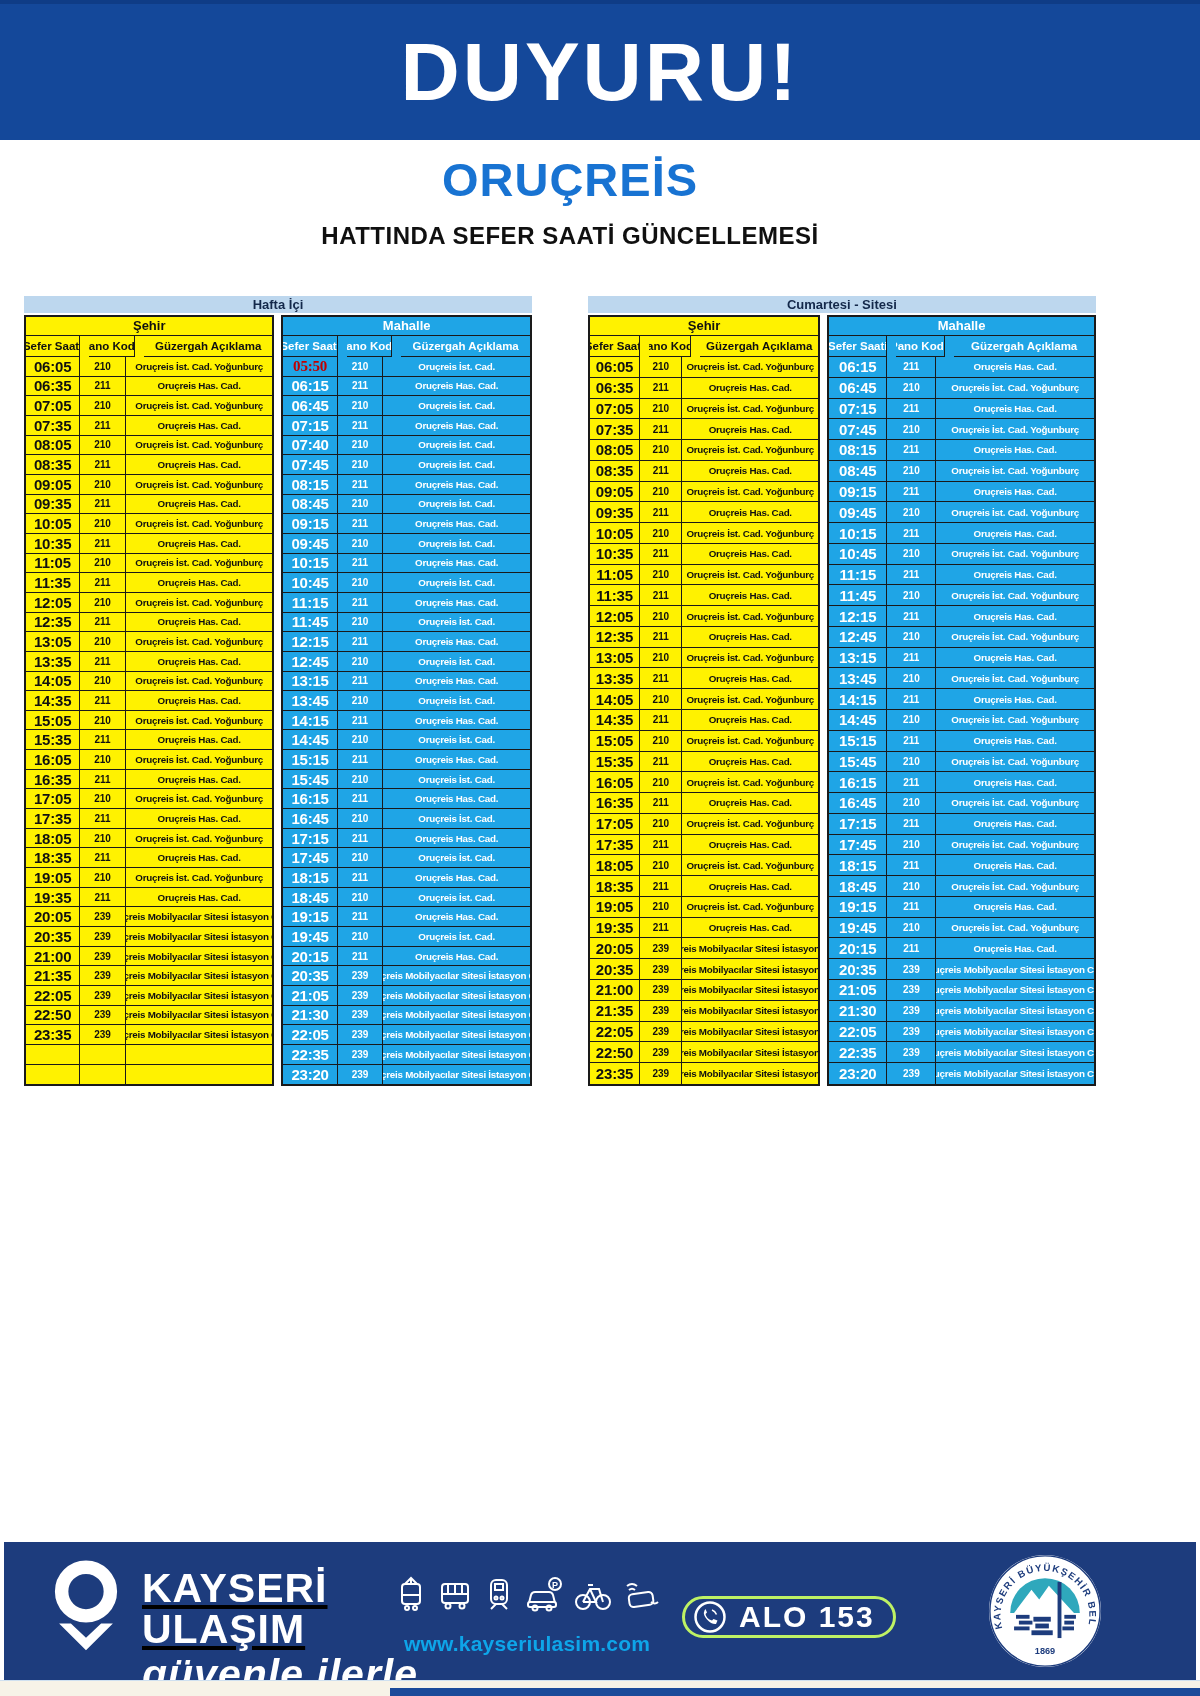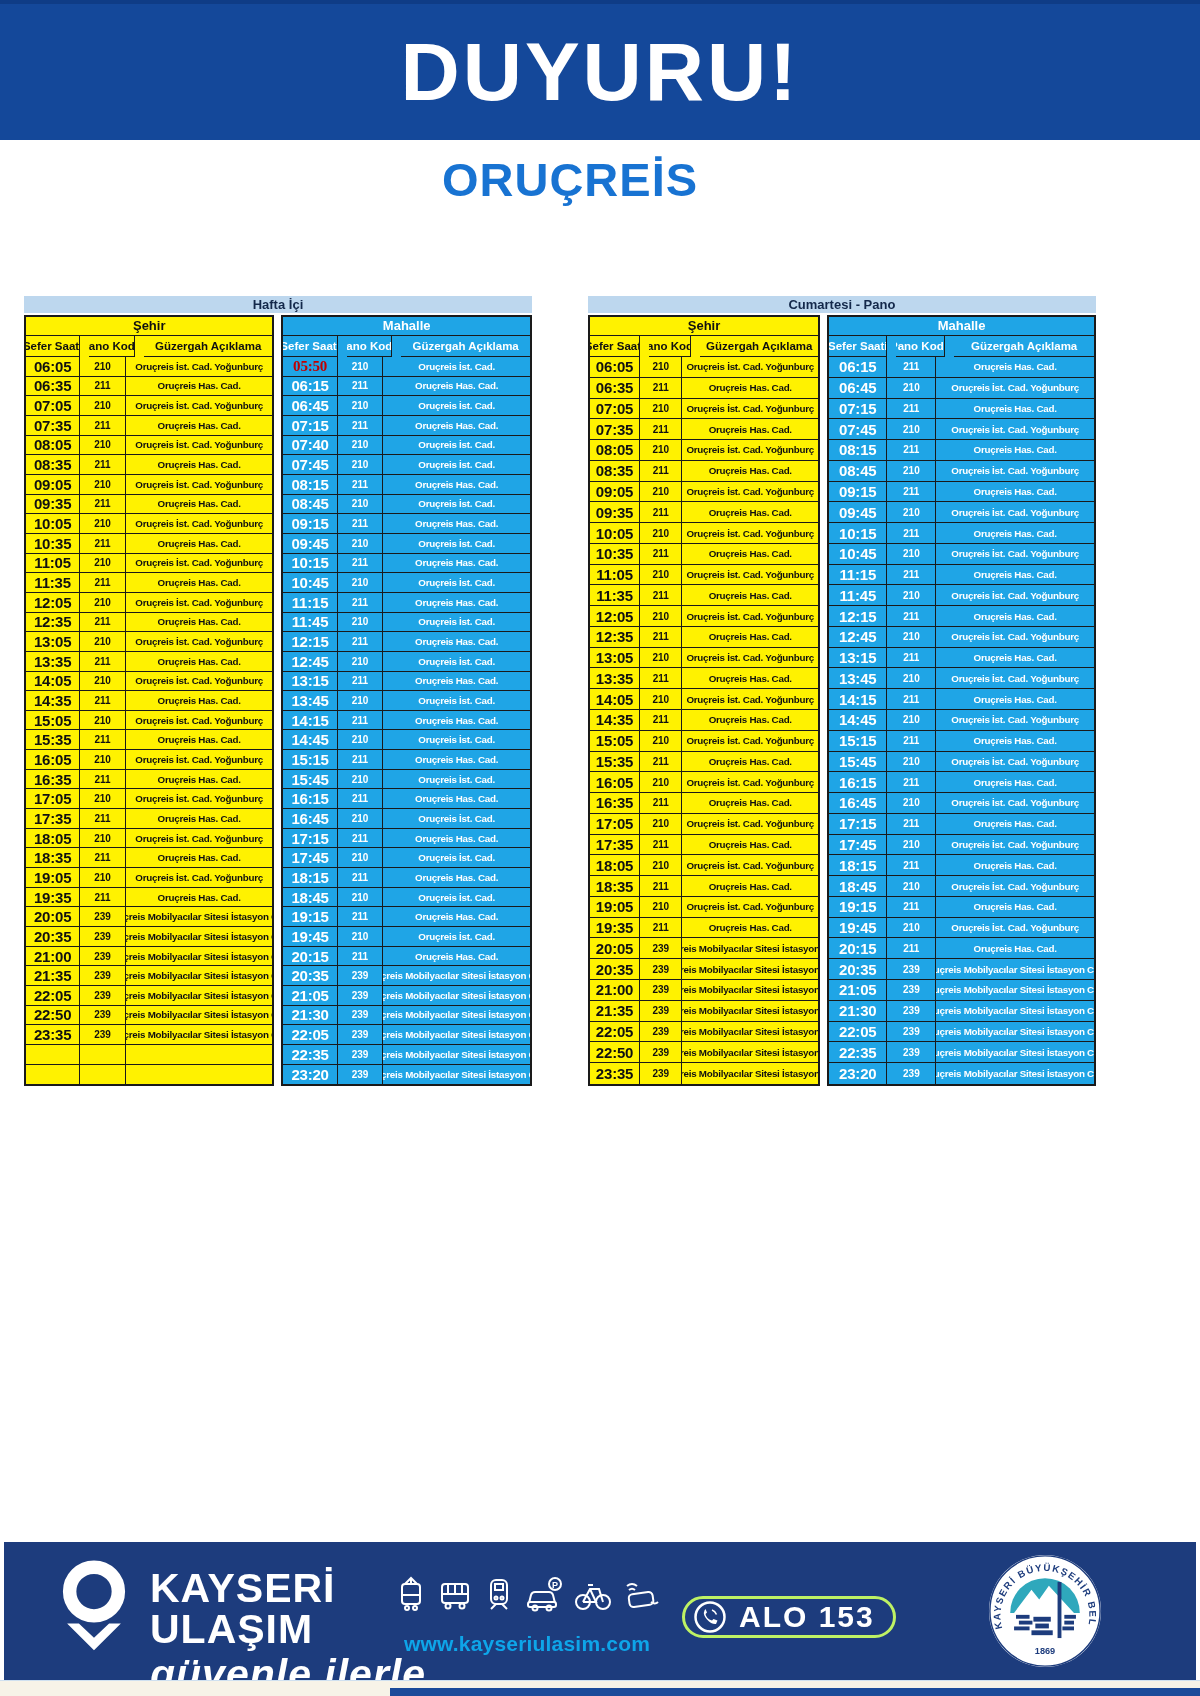--- a/index.html
+++ b/index.html
@@ -54,21 +54,21 @@
   .trow:last-child span{border-bottom:none;}
   .c-time{width:22%;font-size:15px;font-weight:700;letter-spacing:-.2px;}
   .c-code{width:18.5%;font-size:10px;font-weight:700;}
   .c-desc{flex:1;font-size:9.8px;font-weight:700;letter-spacing:-.25px;border-right:none!important;}
   .yellow .trow span{color:#101010;}
   .blue   .trow span{color:#fff;}
   .red{color:var(--highlight-time)!important;font-family:Liberation Serif, serif;}
 
   
   .footer{position:absolute;left:4px;right:4px;top:1542px;height:138px;background:var(--footer-bg);}
-  .brand{position:absolute;left:48px;top:12px;display:flex;align-items:flex-start;}
+  .brand{position:absolute;left:40px;top:12px;display:flex;align-items:flex-start;text-decoration:underline;}
   .brand-text{margin-left:14px;margin-top:14px;}
   .brand-text div{color:#fff;font-weight:900;font-size:41px;line-height:1.0;letter-spacing:1px;}
   .tagline{color:#fff;font-size:13px;font-style:italic;letter-spacing:4px;
            text-align:right;margin-top:4px;font-weight:400;}
   .midblock{position:absolute;left:378px;top:34px;width:290px;text-align:center;}
   .icon-row{display:flex;gap:9px;justify-content:center;align-items:flex-end;}
   .site{margin-top:20px;color:#0ea5e9;font-size:21px;font-weight:800;letter-spacing:.2px;}
   .alo{position:absolute;left:678px;top:54px;height:42px;border:3px solid #bef264;border-radius:28px;
        display:flex;align-items:center;gap:12px;padding:0 18px 0 8px;box-sizing:border-box;}
   .alo-text{color:#fff;font-size:30px;font-weight:900;letter-spacing:2px;}
@@ -80,20 +80,21 @@
 </head>
 <body>
 
 <div class="page">
 
   <header class="banner">
     <h1>DUYURU!</h1>
   </header>
 
   <div class="line-name">ORUÇREİS</div>
+  <div class="subtitle">HATTINDA SEFER SAATİ GÜNCELLEMESİ</div>
 
   <div class="groups">
       <section class="group g0">
         <div class="band">Hafta İçi</div>
         <div class="tables">
           <div class="ttable yellow">
             <div class="ttitle">Şehir</div>
             <div class="thead">
               <span class="w-time">Sefer Saati</span>
               <span class="w-code">Pano Kodu</span>
@@ -478,21 +479,21 @@
               <div class="trow">
                 <span class="c-time">23:20</span>
                 <span class="c-code">239</span>
                 <span class="c-desc">Oruçreis Mobilyacılar Sitesi İstasyon Cad.</span>
               </div>
             </div>
           </div>
         </div>
       </section>
       <section class="group g1">
-        <div class="band">Cumartesi - Pano</div>
+        <div class="band">Cumartesi - Sitesi</div>
         <div class="tables">
           <div class="ttable yellow">
             <div class="ttitle">Şehir</div>
             <div class="thead">
               <span class="w-time">Sefer Saati</span>
               <span class="w-code">Pano Kodu</span>
               <span class="w-desc">Güzergah Açıklama</span>
             </div>
             <div class="tbody">
               <div class="trow">

